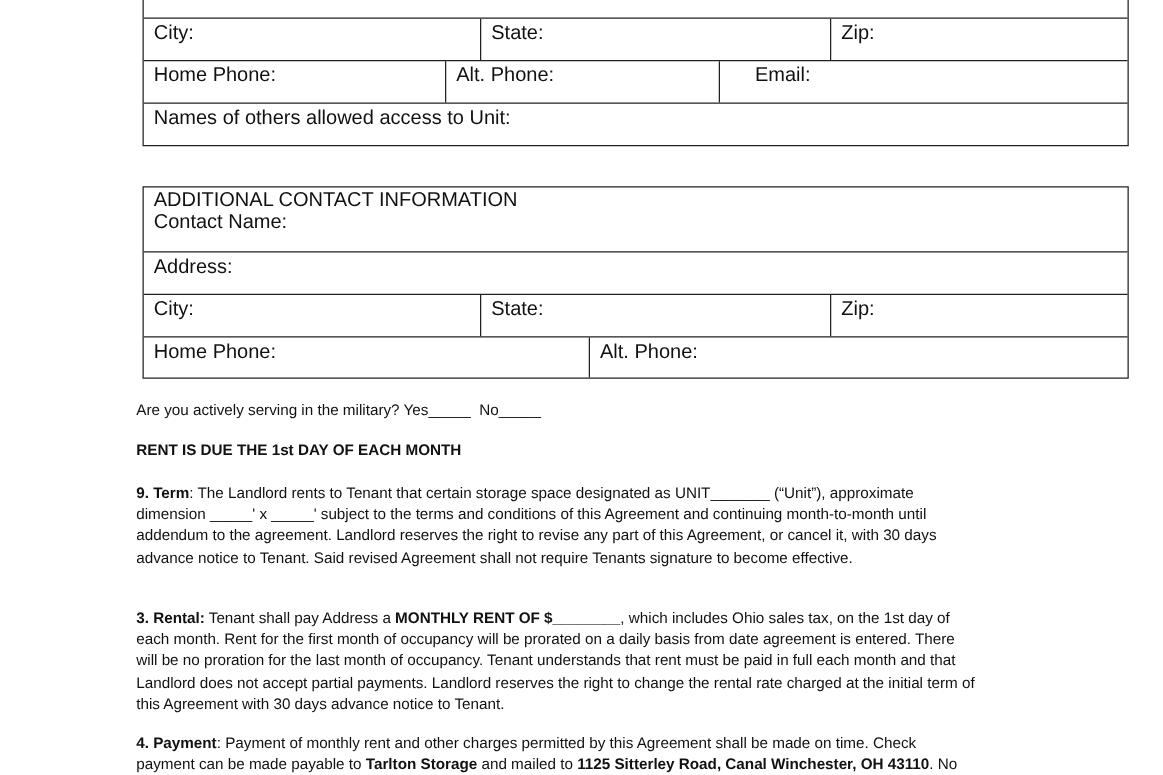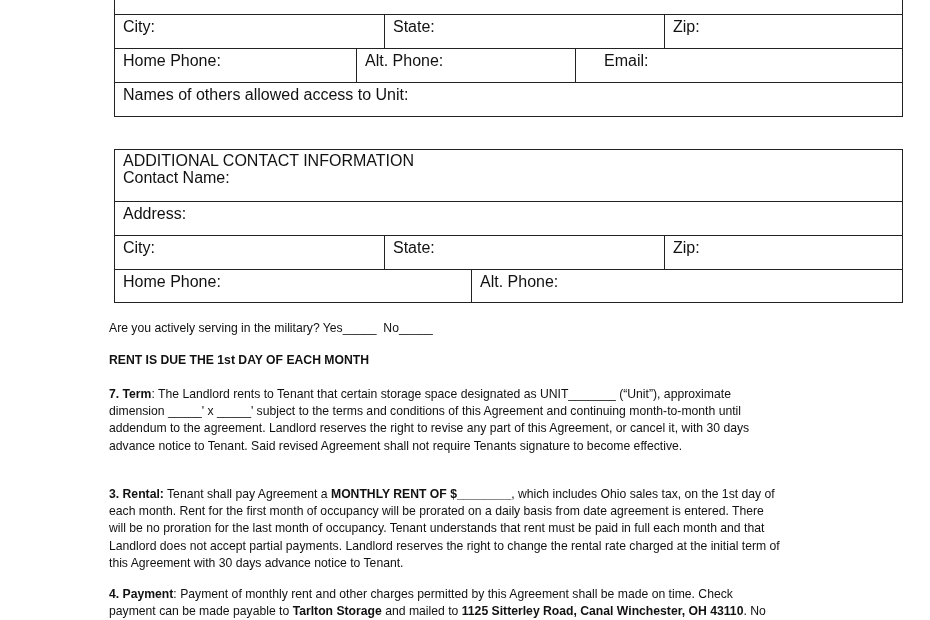--- a/index.html
+++ b/index.html
@@ -81,28 +81,28 @@
       <span>Alt. Phone:</span>
     </div>
   </div>
 </div>
 
 <div class="txt" style="top:320px;white-space:pre;">Are you actively serving in the military? Yes_____  No_____</div>
 
 <div class="txt b" style="top:352px;">RENT IS DUE THE 1st DAY OF EACH MONTH</div>
 
 <div class="txt" style="top:386px;">
-  <div><span class="b">7. Term</span><span>: The Landlord rents to Tenant that certain storage space designated as UNIT_______ (“Unit”), approximate</span></div>
+  <div><span class="b">9. Term</span><span>: The Landlord rents to Tenant that certain storage space designated as UNIT_______ (“Unit”), approximate</span></div>
   <div>dimension _____' x _____' subject to the terms and conditions of this Agreement and continuing month-to-month until</div>
   <div>addendum to the agreement. Landlord reserves the right to revise any part of this Agreement, or cancel it, with 30 days</div>
   <div>advance notice to Tenant. Said revised Agreement shall not require Tenants signature to become effective.</div>
 </div>
 
 <div class="txt" style="top:486px;">
-  <div><span class="b">3. Rental:</span><span style="white-space:pre;"> Tenant shall pay Agreement a </span><span class="b">MONTHLY RENT OF $________</span><span>, which includes Ohio sales tax, on the 1st day of</span></div>
+  <div><span class="b">3. Rental:</span><span style="white-space:pre;"> Tenant shall pay Address a </span><span class="b">MONTHLY RENT OF $________</span><span>, which includes Ohio sales tax, on the 1st day of</span></div>
   <div>each month. Rent for the first month of occupancy will be prorated on a daily basis from date agreement is entered. There</div>
   <div>will be no proration for the last month of occupancy. Tenant understands that rent must be paid in full each month and that</div>
   <div>Landlord does not accept partial payments. Landlord reserves the right to change the rental rate charged at the initial term of</div>
   <div>this Agreement with 30 days advance notice to Tenant.</div>
 </div>
 
 <div class="txt" style="top:586px;">
   <div><span class="b">4. Payment</span><span>: Payment of monthly rent and other charges permitted by this Agreement shall be made on time. Check</span></div>
   <div style="white-space:pre;"><span>payment can be made payable to </span><span class="b">Tarlton Storage</span><span> and mailed to </span><span class="b">1125 Sitterley Road, Canal Winchester, OH 43110</span><span>. No</span></div>
 </div>

